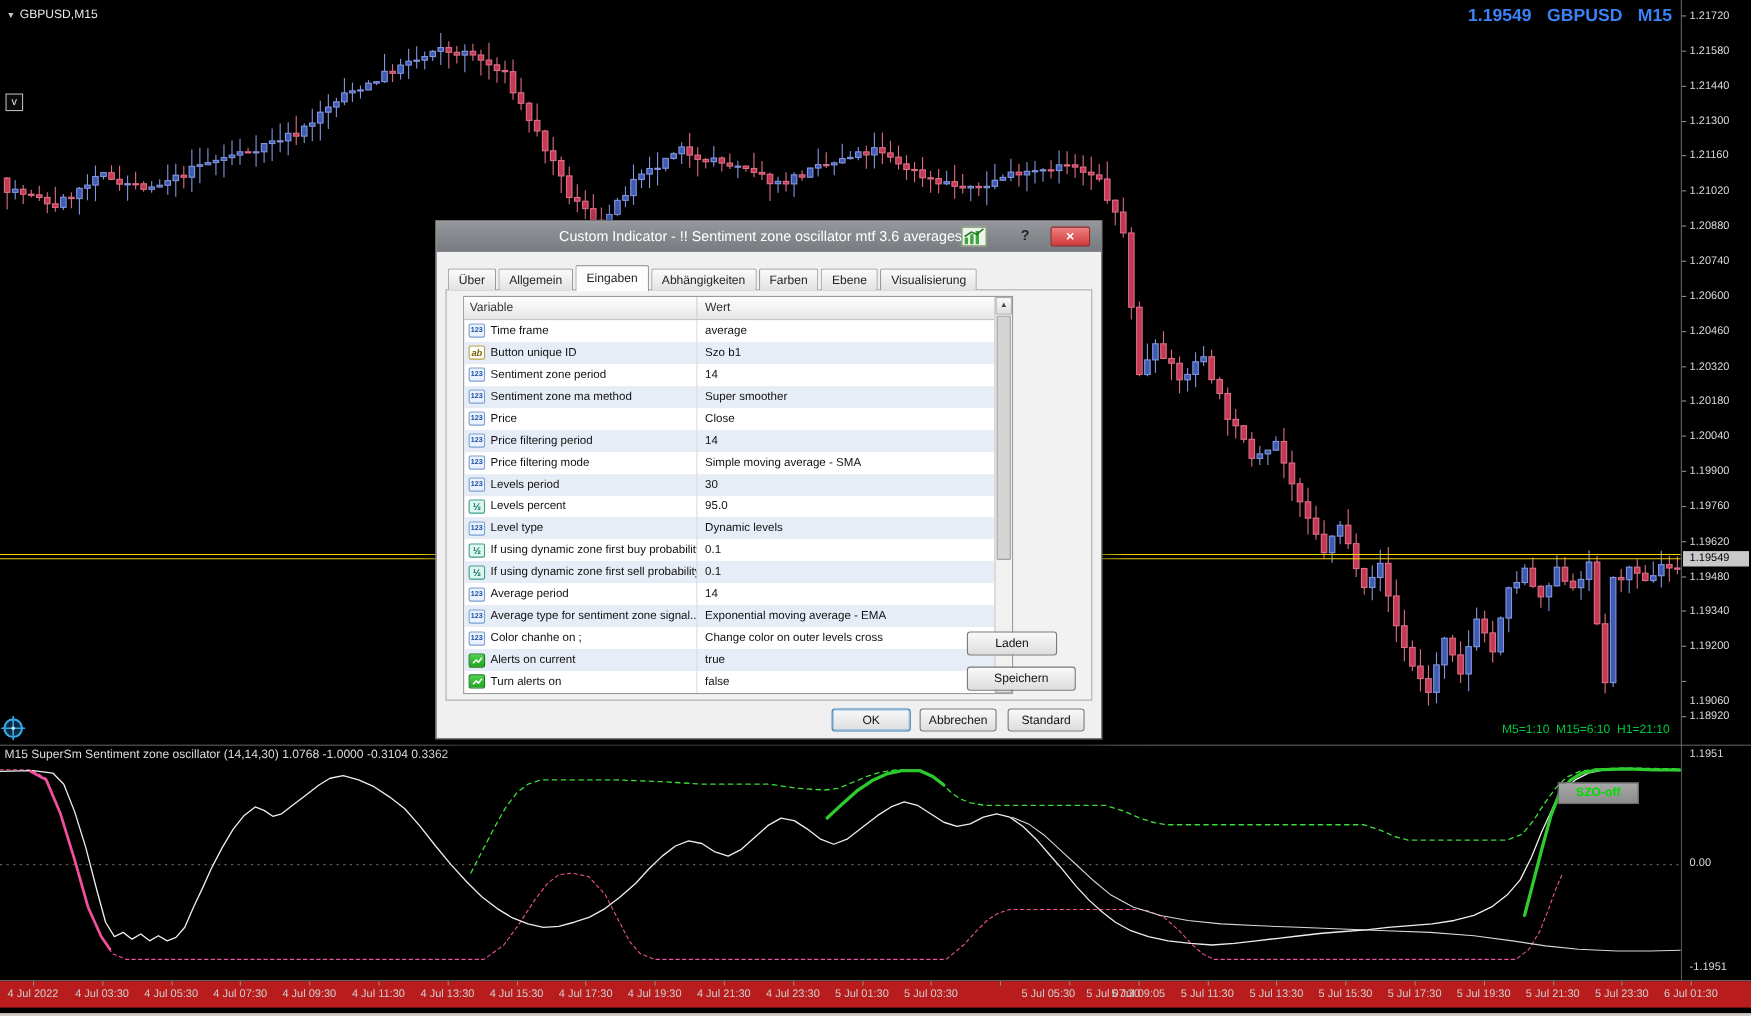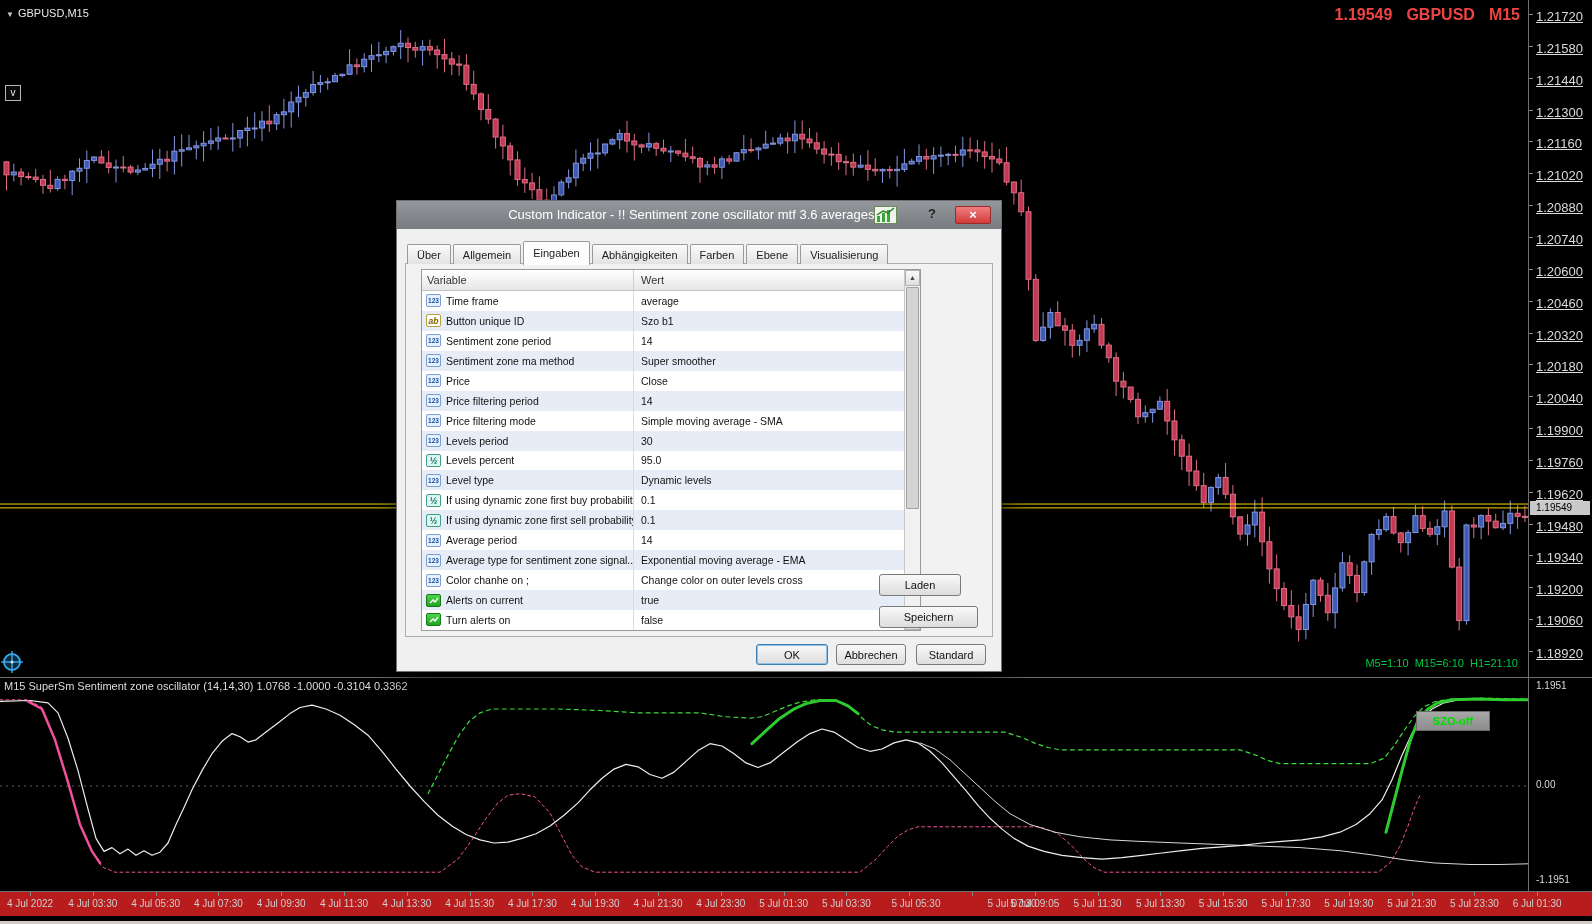--- a/index.html
+++ b/index.html
@@ -5,31 +5,31 @@
   * { margin:0; padding:0; box-sizing:border-box; }
   html,body { width:1592px; height:924px; background:#000; overflow:hidden;
               font-family:"Liberation Sans", sans-serif; }
   #root { position:absolute; inset:0; width:1592px; height:924px; background:#000; }
 
   
   #chart-region { position:absolute; left:0; top:0; width:1528px; height:677px; overflow:hidden; background:#000; }
   #main-svg { position:absolute; left:0; top:0; }
   #symbol-label { position:absolute; left:6px; top:7px; font-size:11px; color:#e8e8e8; white-space:pre; }
   #symbol-label .tri { font-size:8px; color:#c8c8c8; margin-right:4px; }
-  #quote-label { position:absolute; right:8px; top:6px; font-size:16px; font-weight:bold; color:#ef4444; white-space:pre; }
+  #quote-label { position:absolute; right:8px; top:6px; font-size:16px; font-weight:bold; color:#3b82f6; white-space:pre; }
   #quote-label span { margin-left:14px; }
   #corner-v { position:absolute; left:5px; top:85px; width:16px; height:16px; border:1px solid #b8b8b8;
               color:#e8e8e8; font-size:10px; text-align:center; line-height:14px; background:#0a0a0a; }
   #mtf-clock { position:absolute; right:10px; top:657px; font-size:11px; color:#00c840; white-space:pre; }
   #crosshair { position:absolute; left:1px; top:651px; width:22px; height:22px; }
 
   
   #vsep  { position:absolute; left:1528px; top:0; width:1px; height:913px; background:#6e6e6e; }
   #price-scale { position:absolute; left:1529px; top:0; width:63px; height:677px; background:#000; }
-  .ps-label { position:absolute; left:7px; font-size:13px; color:#dadada; white-space:nowrap;text-decoration:underline; }
+  .ps-label { position:absolute; left:7px; font-size:10px; color:#dadada; white-space:nowrap; }
   .ps-tick  { position:absolute; left:0; width:4px; height:1px; background:#8a8a8a; }
   #current-price-tag { position:absolute; left:1px; width:60px; height:14px; background:#c9c9c9; color:#000;
                        font-size:10px; line-height:14px; padding-left:6px; }
 
   
   #hsep1 { position:absolute; left:0; top:677px; width:1592px; height:1px; background:#6e6e6e; }
   #osc-region { position:absolute; left:0; top:678px; width:1528px; height:213px; overflow:hidden; background:#000; }
   #osc-label { position:absolute; left:4px; top:2px; font-size:11px; color:#dcdcdc; white-space:pre; }
   #szo-button { position:absolute; left:1416px; top:33px; width:74px; height:20px; background:linear-gradient(#a8a8a8,#8c8c8c);
                 border:1px solid #6a6a6a; color:#00dc00; font-size:11px; font-weight:bold; text-align:center; line-height:18px; }
@@ -569,21 +569,21 @@
       <div class="ps-label" style="top: 454.9px;">1.19760</div>
       <div class="ps-tick" style="top: 491.75px;"></div>
       <div class="ps-label" style="top: 486.75px;">1.19620</div>
       <div class="ps-tick" style="top: 523.6px;"></div>
       <div class="ps-label" style="top: 518.6px;">1.19480</div>
       <div class="ps-tick" style="top: 555.45px;"></div>
       <div class="ps-label" style="top: 550.45px;">1.19340</div>
       <div class="ps-tick" style="top: 587.3px;"></div>
       <div class="ps-label" style="top: 582.3px;">1.19200</div>
       <div class="ps-tick" style="top: 619.15px;"></div>
-      <div class="ps-label" style="top: 613px;">1.19060</div>
+      <div class="ps-label" style="top: 632px;">1.19060</div>
       <div class="ps-tick" style="top: 651px;"></div>
       <div class="ps-label" style="top: 646px;">1.18920</div>
     </div>
 
   <div id="hsep1"></div>
   <div id="osc-region">
     <svg id="osc-svg" width="1528" height="213">
         <line x1="0" y1="108" x2="1528" y2="108" stroke="#5c5c5c" stroke-width="1" stroke-dasharray="2,4"></line>
         <polyline points="0,21.8 28,21.8 42,29.5 55,61.8 68,104.2 80,146.5 92,173.4 102,188.9 115,194.2 440,194.2 458,181.1 472,161.9 486,140.3 498,124.9 508,117.2 520,115.7 535,118.8 550,134.9 562,158.1 572,177.3 582,188.9 595,194.2 860,194.2 876,181.1 888,168.1 898,158.1 908,151.9 918,148.8 1040,148.8 1058,155.7 1072,168.1 1084,181.1 1094,189.6 1104,194.2 1378,194.2 1390,185.0 1400,168.1 1408,148.0 1414,131.1 1420,117.2" fill="none" stroke="#f0509b" stroke-width="1" stroke-linejoin="round" stroke-linecap="round" stroke-dasharray="3,3"></polyline>
         <polyline points="428,115.7 440,92.6 450,73.3 460,55.6 470,42.5 480,34.9 492,31.0 560,31.0 600,32.5 640,34.9 700,34.9 725,38.7 750,40.2 762,38.7 775,33.3 788,27.9 800,24.1 815,21.8 832,21.8 846,26.4 856,34.1 864,41.8 872,47.9 882,51.8 895,54.1 1005,54.1 1022,59.5 1036,65.7 1048,69.5 1060,71.8 1240,71.8 1256,77.2 1268,82.6 1280,85.7 1370,85.7 1384,80.3 1394,68.0 1404,52.6 1414,38.7 1424,28.7 1436,23.3 1452,21.0 1480,20.2 1528,21.0" fill="none" stroke="#3ddc3d" stroke-width="1.2" stroke-linejoin="round" stroke-linecap="round" stroke-dasharray="4,4"></polyline>
@@ -626,21 +626,21 @@
       <div class="ta-label" style="left: 595.2px;">4 Jul 19:30</div>
       <div class="ta-tick" style="left: 658px;"></div>
       <div class="ta-label" style="left: 658px;">4 Jul 21:30</div>
       <div class="ta-tick" style="left: 720.8px;"></div>
       <div class="ta-label" style="left: 720.8px;">4 Jul 23:30</div>
       <div class="ta-tick" style="left: 783.6px;"></div>
       <div class="ta-label" style="left: 783.6px;">5 Jul 01:30</div>
       <div class="ta-tick" style="left: 846.4px;"></div>
       <div class="ta-label" style="left: 846.4px;">5 Jul 03:30</div>
       <div class="ta-tick" style="left: 909.2px;"></div>
-      <div class="ta-label" style="left: 916px; text-align: right;">5 Jul 05:30</div>
+      <div class="ta-label" style="left: 953px; text-align: right;">5 Jul 05:30</div>
       <div class="ta-tick" style="left: 972px;"></div>
       <div class="ta-label" style="left: 1012px;">5 Jul 07:30</div>
       <div class="ta-tick" style="left: 1034.8px;"></div>
       <div class="ta-label" style="left: 1034.8px;">5 Jul 09:05</div>
       <div class="ta-tick" style="left: 1097.6px;"></div>
       <div class="ta-label" style="left: 1097.6px;">5 Jul 11:30</div>
       <div class="ta-tick" style="left: 1160.4px;"></div>
       <div class="ta-label" style="left: 1160.4px;">5 Jul 13:30</div>
       <div class="ta-tick" style="left: 1223.2px;"></div>
       <div class="ta-label" style="left: 1223.2px;">5 Jul 15:30</div>

